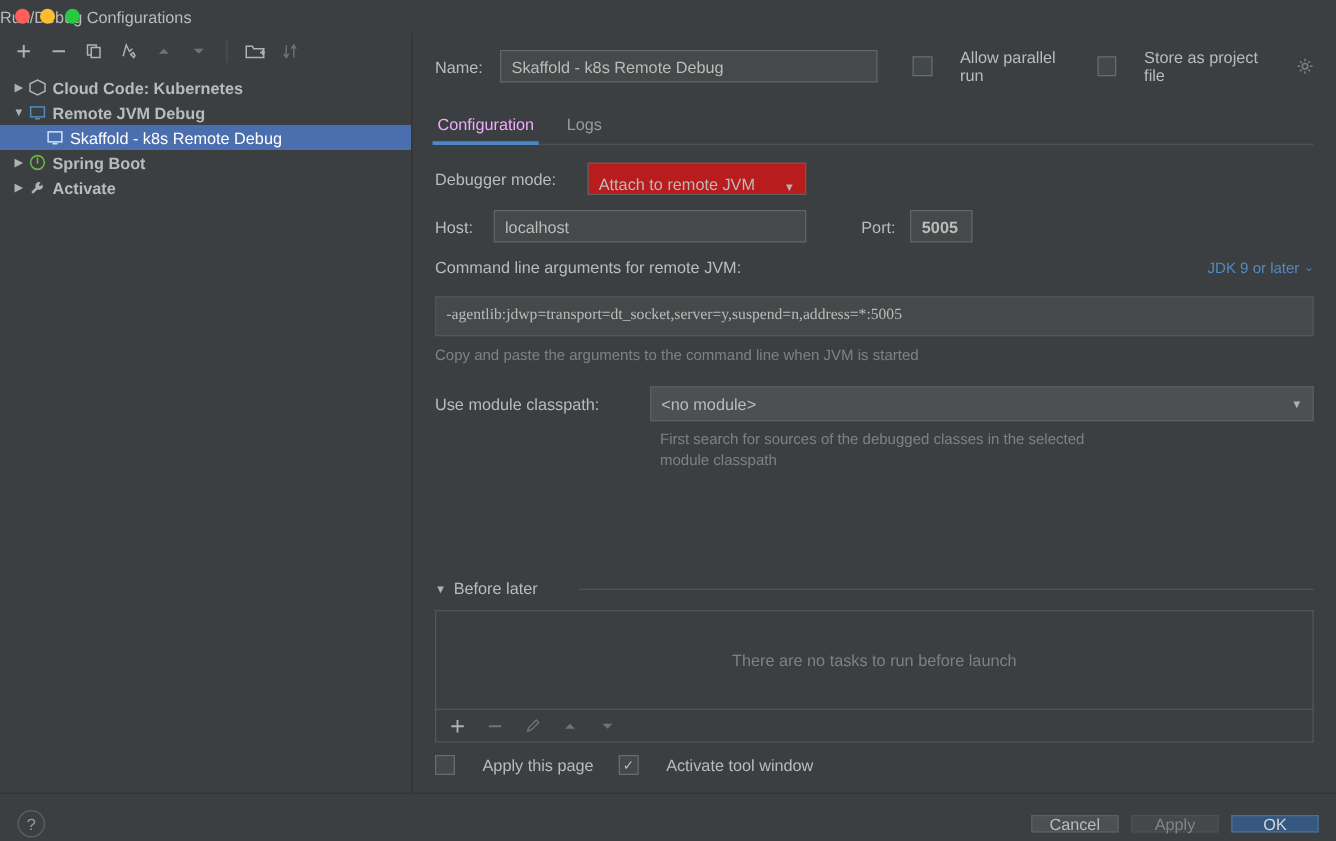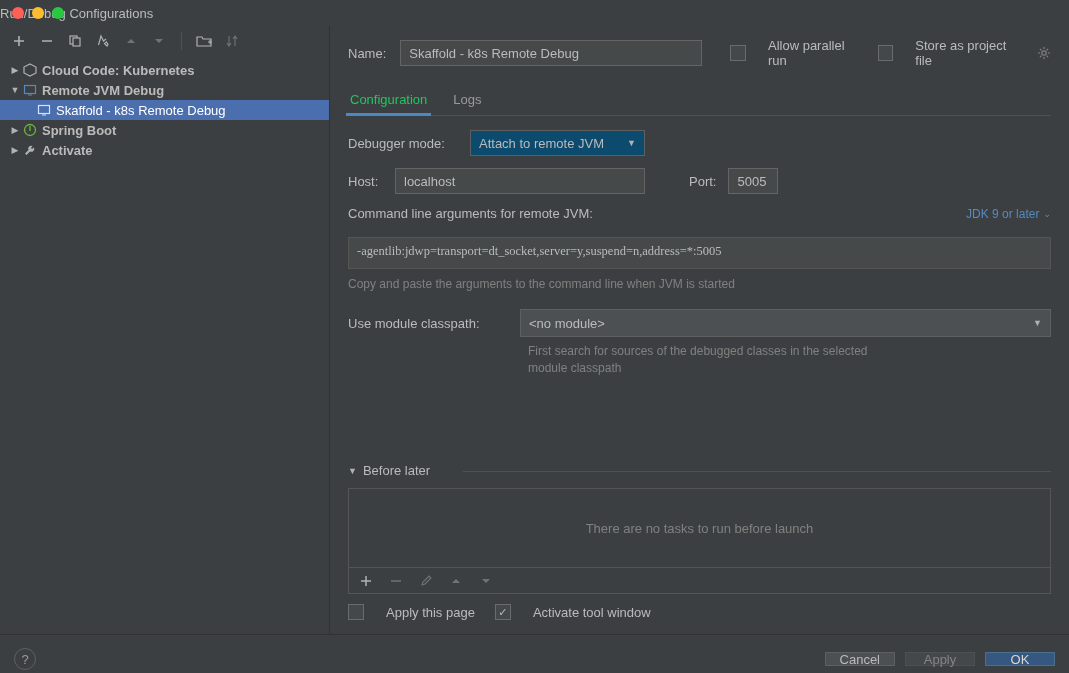--- a/index.html
+++ b/index.html
@@ -143,47 +143,47 @@
     border-bottom: 1px solid #515151;
     margin-bottom: 14px;
   }
   .tab {
     padding: 6px 2px 8px 2px;
     cursor: pointer;
     color: #9a9a9a;
     position: relative;
   }
   .tab.active {
-    color: #22c55e;
+    color: #f0abfc;
   }
   .tab.active::after {
     content: "";
     position: absolute;
     left: -2px;
     right: -2px;
     bottom: -1px;
     height: 3px;
     background: #4a88c7;
   }
   .form-row {
     display: flex;
     align-items: center;
     gap: 12px;
     margin-bottom: 12px;
   }
   .label { color: #bbbbbb; }
   .select {
-    background: #0c4a6e;
+    background: #b91c1c;
     border: 1px solid #5e6060;
     color: #bbbbbb;
     height: 26px;
     padding: 0 24px 0 8px;
     position: relative;
     display: inline-flex;
-    align-items: center;
+    align-items: flex-end;
     cursor: pointer;
   }
   .select .caret {
     position: absolute;
     right: 8px;
     font-size: 9px;
     color: #afb1b3;
   }
   .cmd-header {
     display: flex;
@@ -443,21 +443,21 @@
         <span>Attach to remote JVM</span>
         <span class="caret">▼</span>
       </div>
     </div>
 
     <div class="form-row">
       <span class="label" style="width:35px">Host:</span>
       <input class="text-input" style="width: 250px;" value="localhost">
       <span style="width:20px"></span>
       <span class="label">Port:</span>
-      <input class="text-input" style="width: 50px;" value="5005">
+      <input class="text-input" style="width: 50px; font-weight: bold;" value="5005">
     </div>
 
     <div class="cmd-header">
       <span class="label">Command line arguments for remote JVM:</span>
       <span class="jdk-link">
         <span>JDK 9 or later</span>
         <span style="font-size:9px">⌄</span>
       </span>
     </div>
     <div class="cmd-box">

